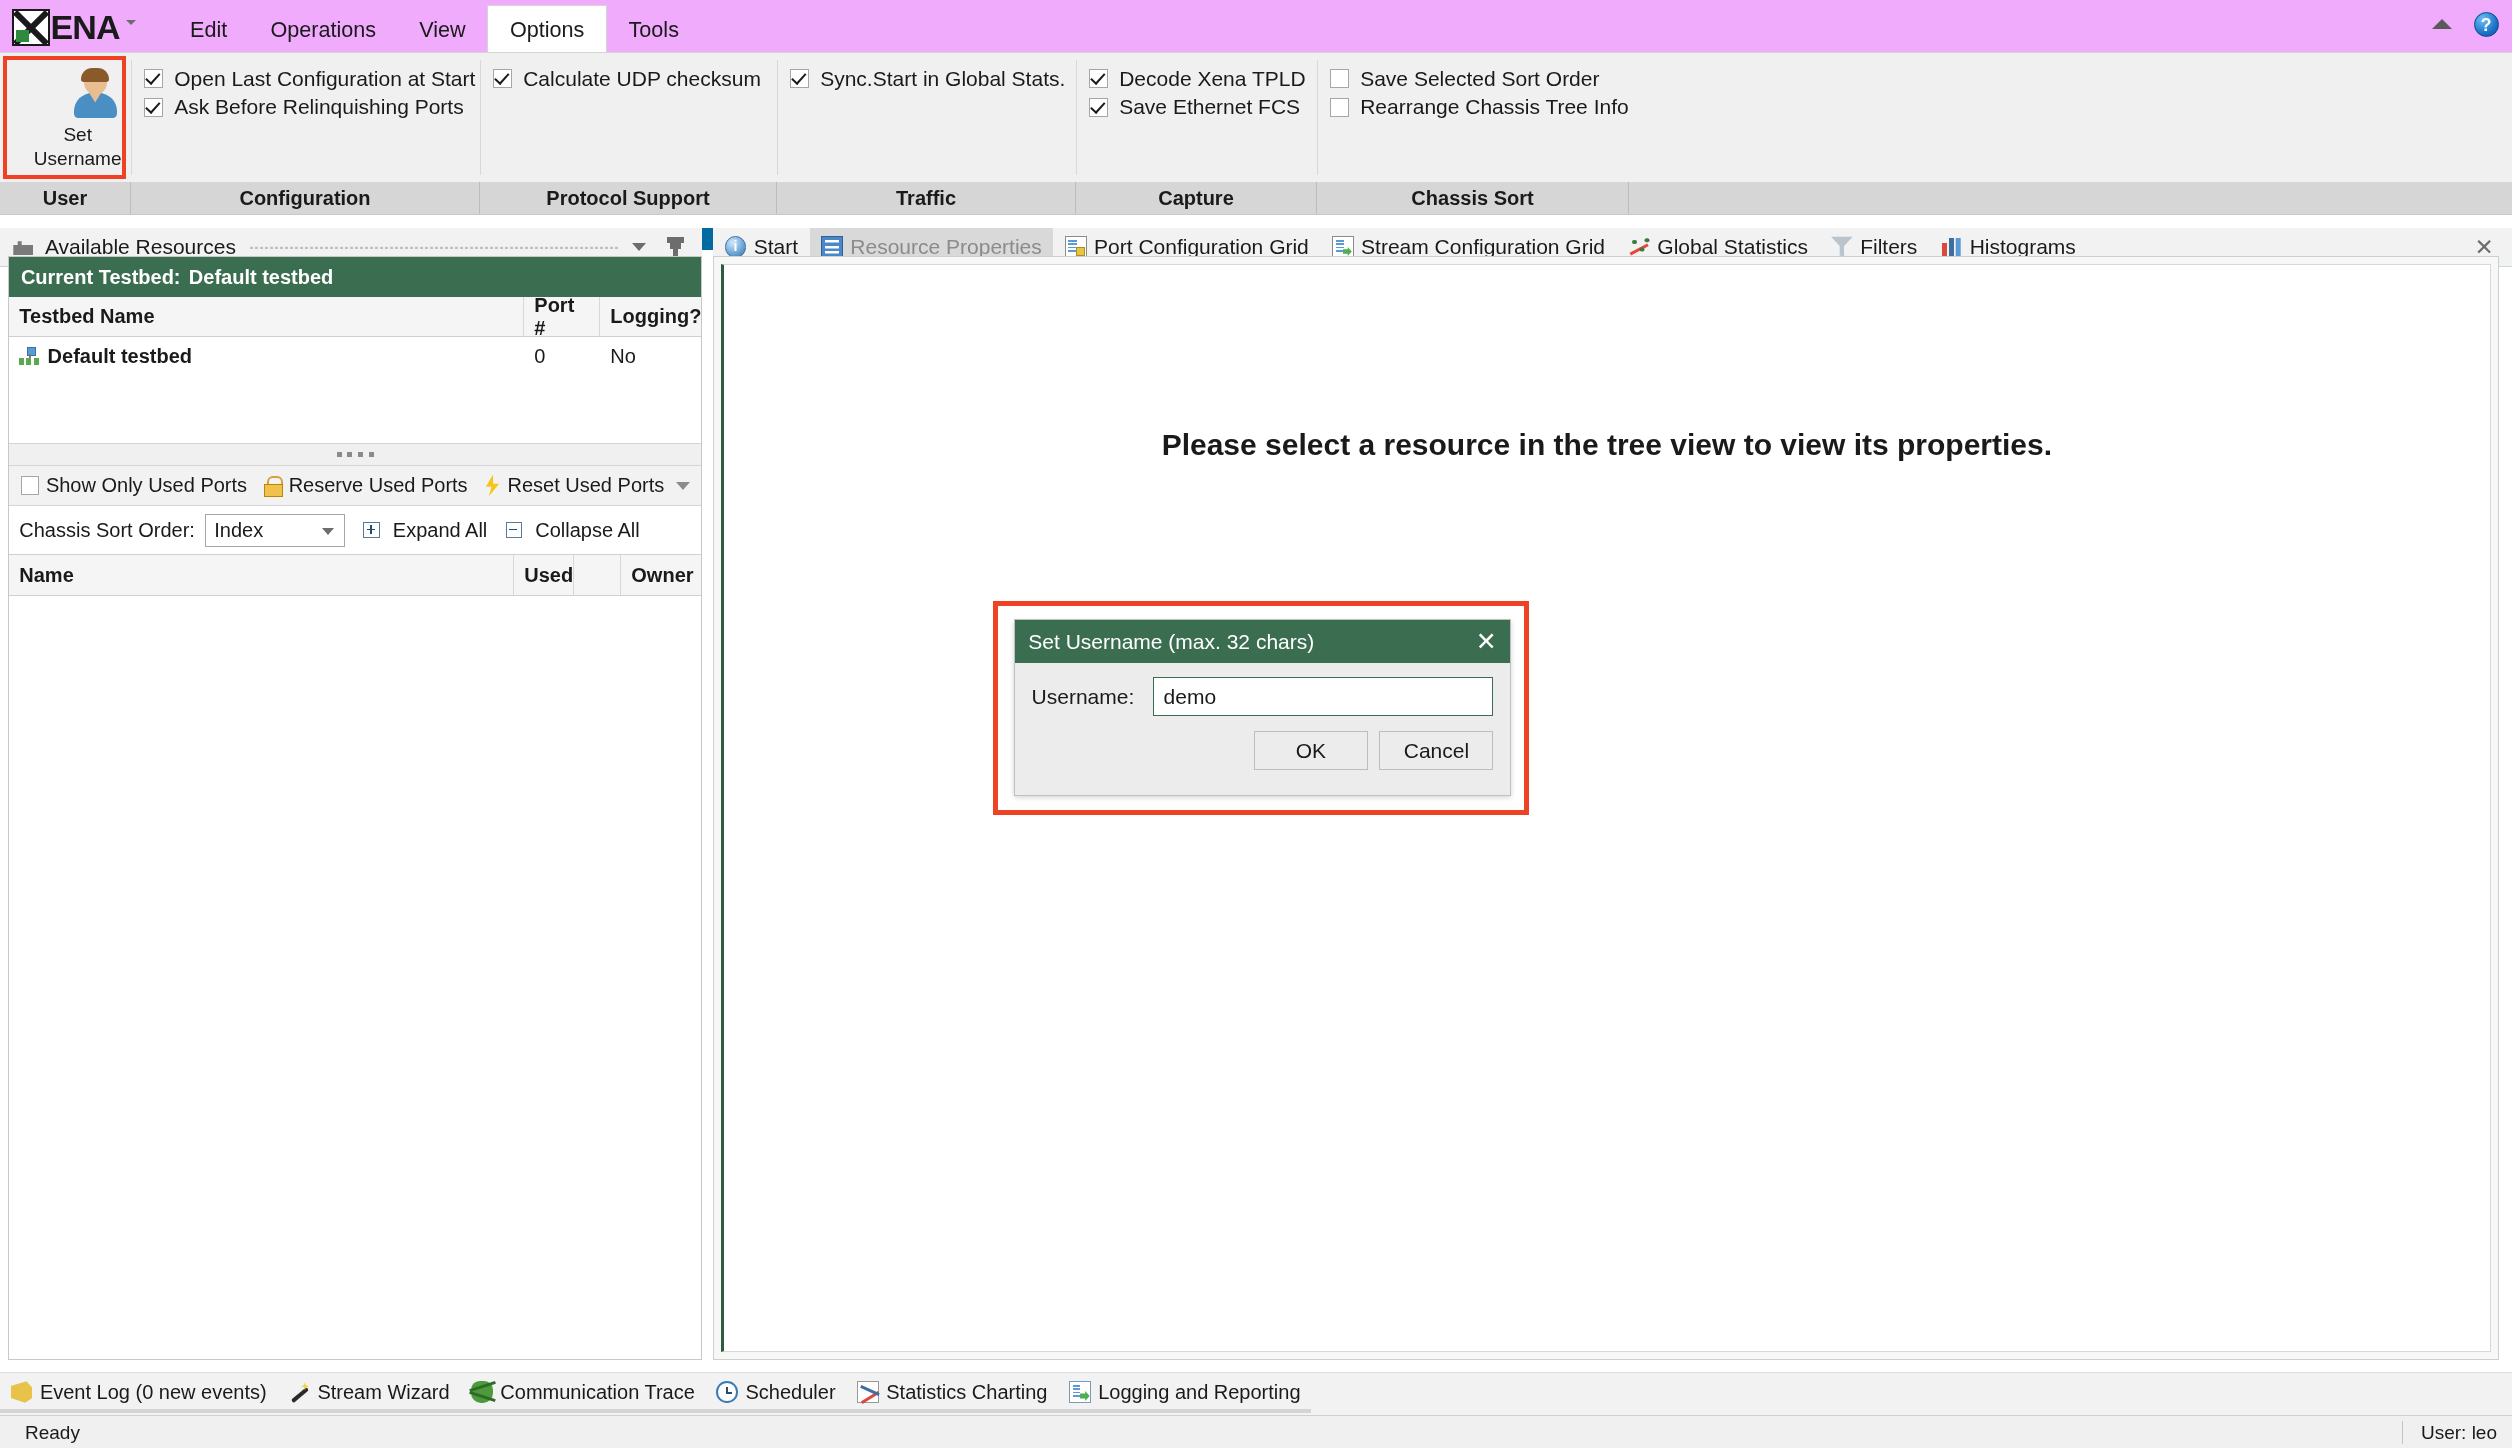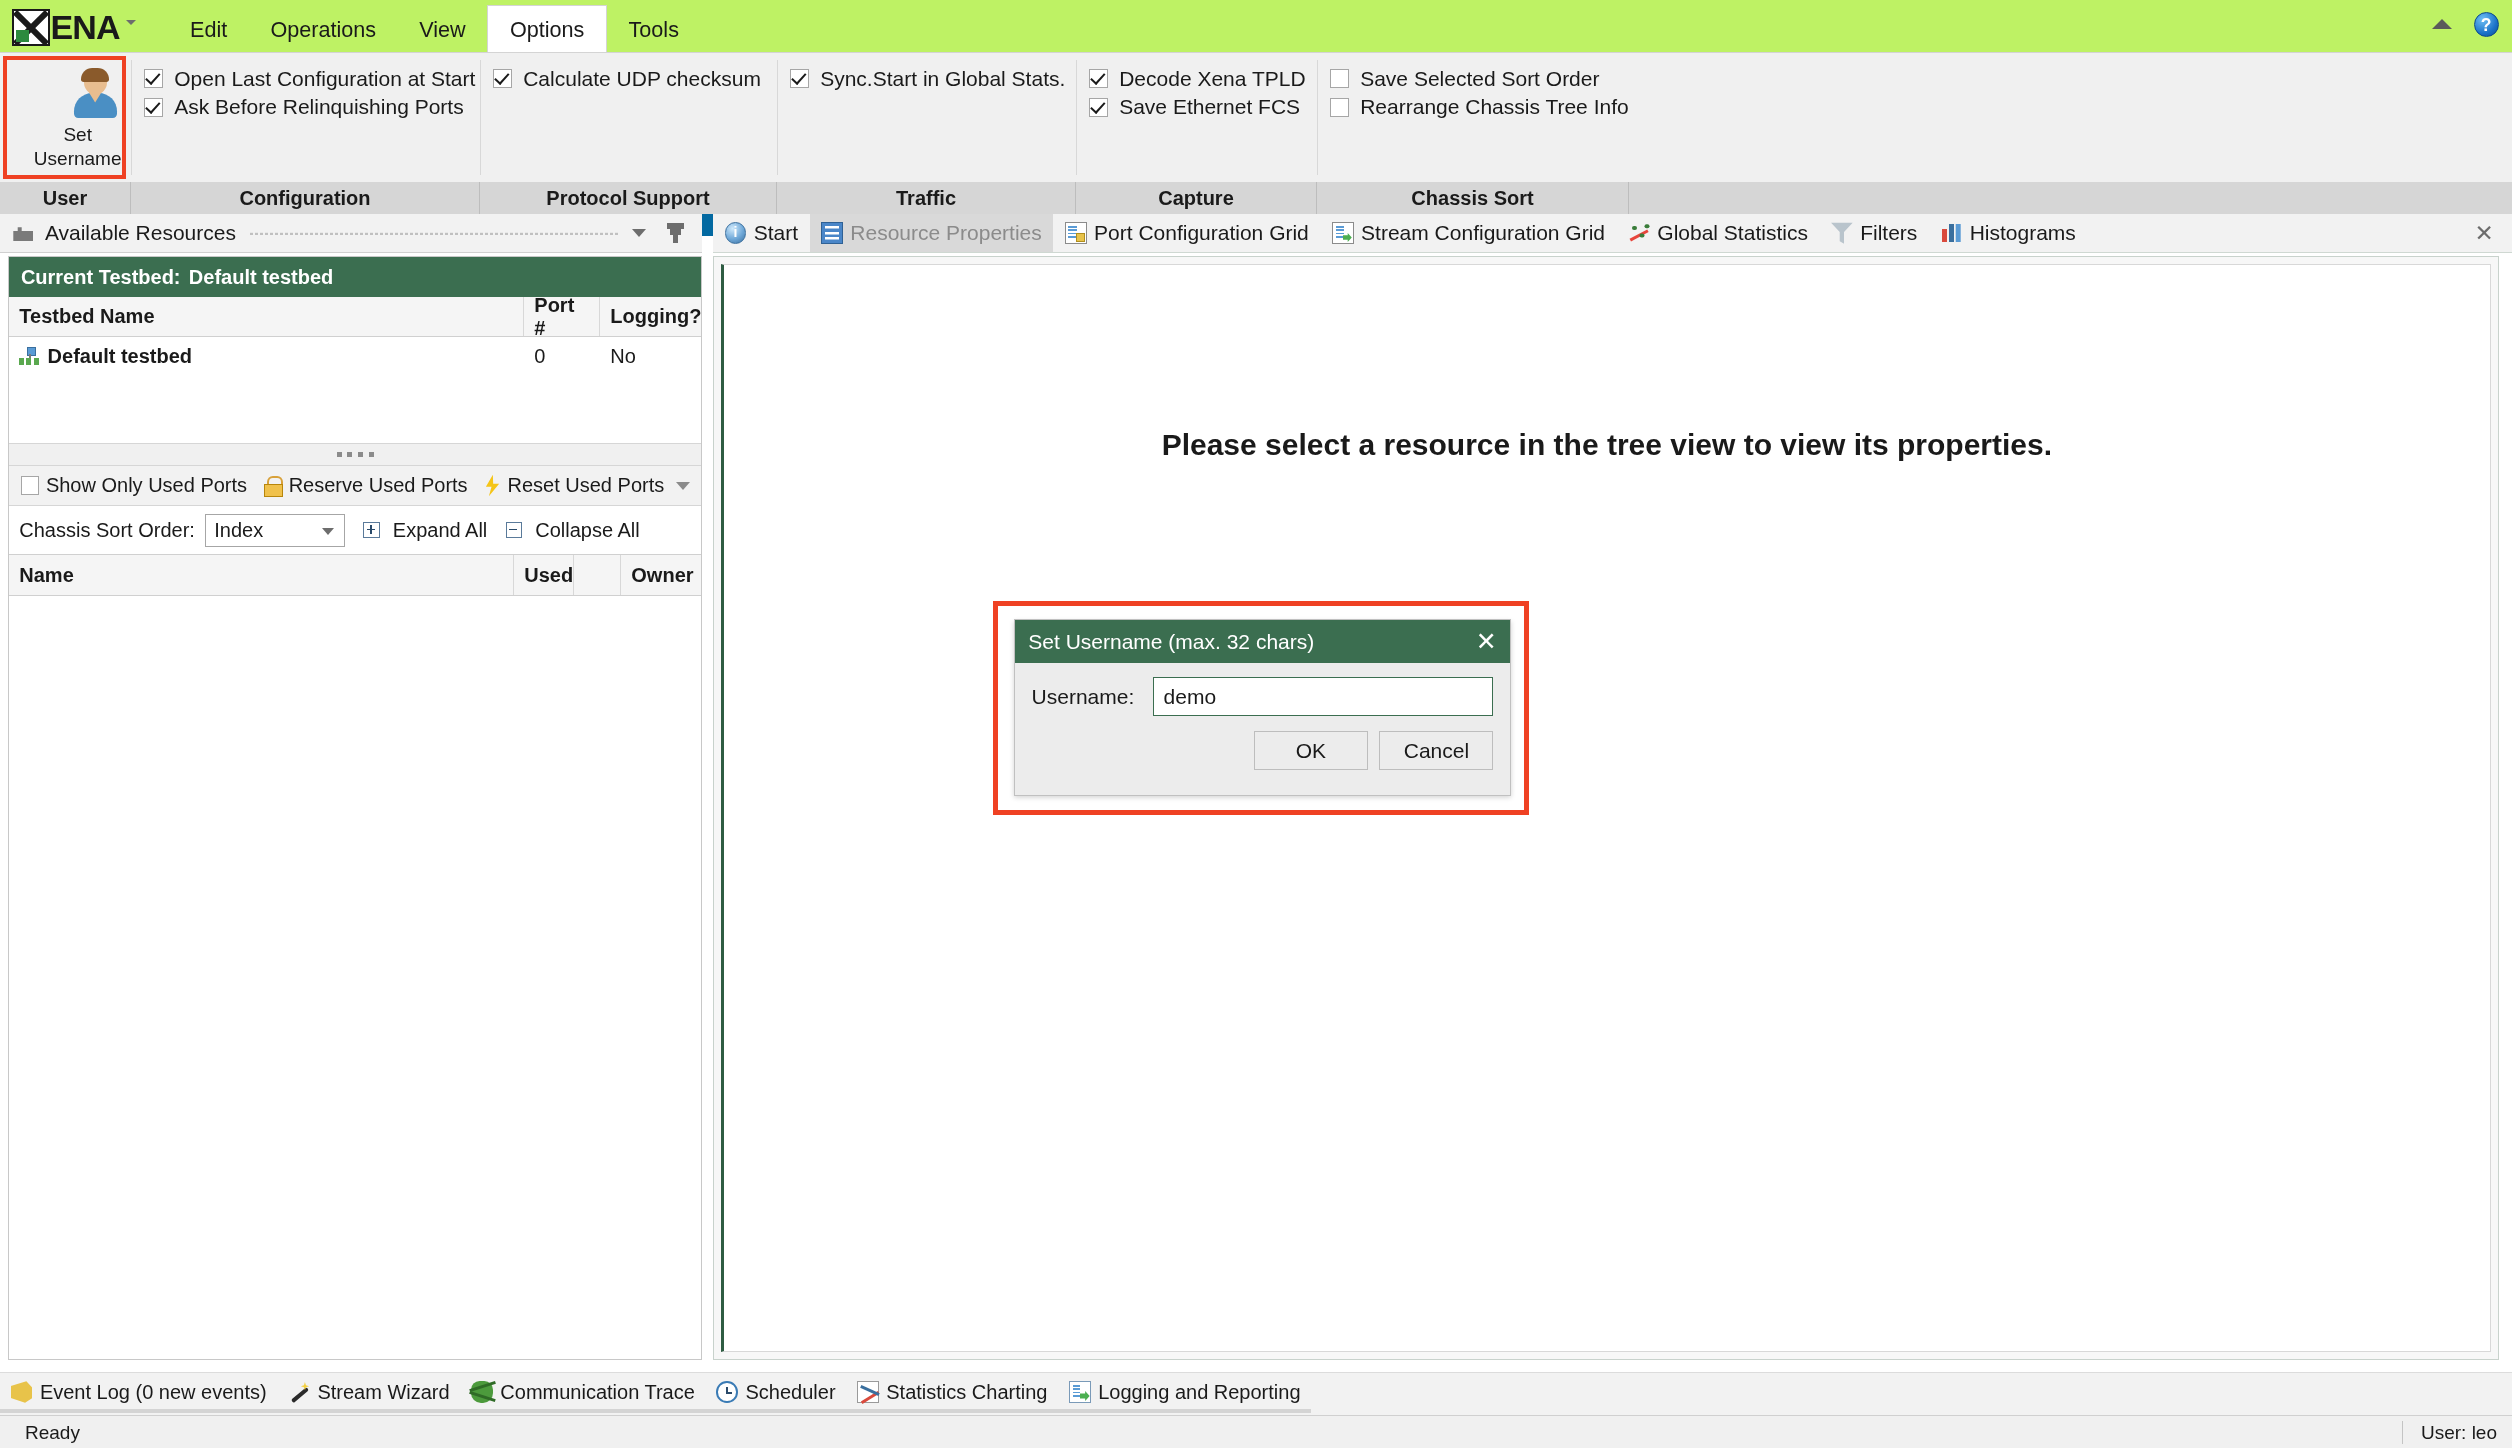--- a/index.html
+++ b/index.html
@@ -7,21 +7,21 @@
     width: 2512px; height: 1449px;
     font-family: "Liberation Sans", sans-serif;
     background: #ffffff;
     overflow: hidden;
   }
   body { position: relative; }
 
   
   #titlebar {
     position: absolute; left: 0; top: 0; width: 2512px; height: 53px;
-    background: #bef264;
+    background: #f0abfc;
     display: flex; align-items: flex-end;
   }
   #logo-wrap {
     display: flex; align-items: center;
     margin-left: 11.6px; margin-bottom: 6.7px;
   }
   .logo-x {
     display: inline-block; position: relative;
     width: 38px; height: 37px;
     background: #ffffff;
@@ -149,21 +149,21 @@
   .cbox.checked::after {
     content: ""; position: absolute; left: 4.2px; top: 0px;
     width: 5.8px; height: 11.6px;
     border: solid #1a1a1a; border-width: 0 2.5px 2.5px 0;
     transform: rotate(42deg);
   }
   .cblabel { font-size: 21px; color: #1a1a1a; }
 
   
   #dockrow {
-    position: absolute; left: 0; top: 214px; width: 2512px; height: 22px;
+    position: absolute; left: 0; top: 228px; width: 2512px; height: 22px;
     background: #0369a1;
   }
   #avail-header {
     position: absolute; left: 0; top: 0; width: 702px; height: 39px;
     display: flex; align-items: center;
     border-bottom: 0.8px solid #d0d0d0;
     background: #f2f2f2;
   }
   .ah-icon {
     position: relative; width: 20px; height: 16.6px; margin-left: 13.3px;

